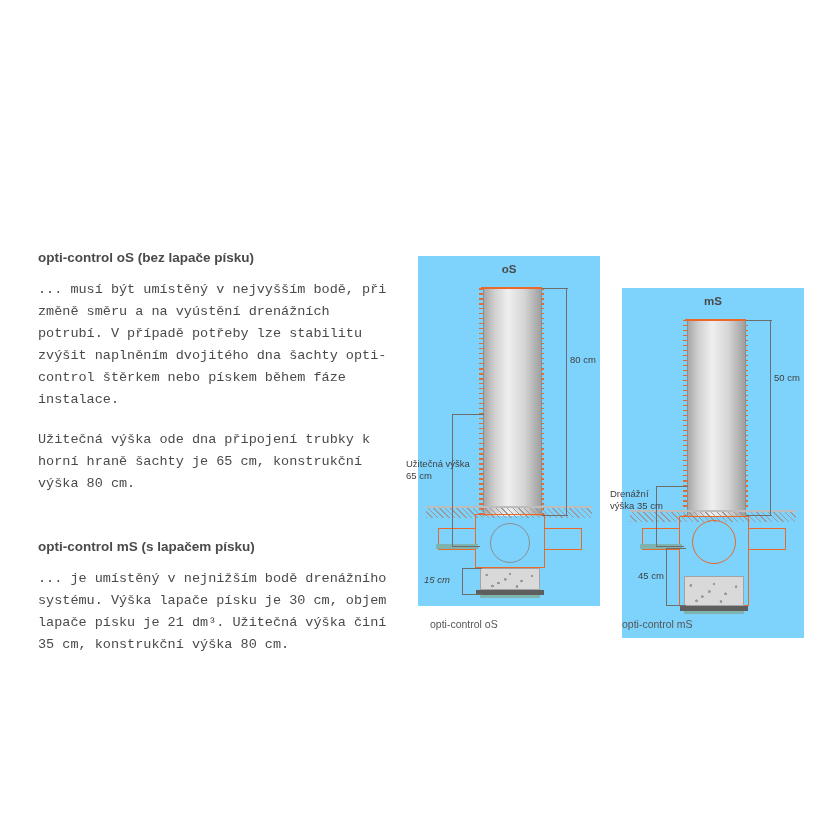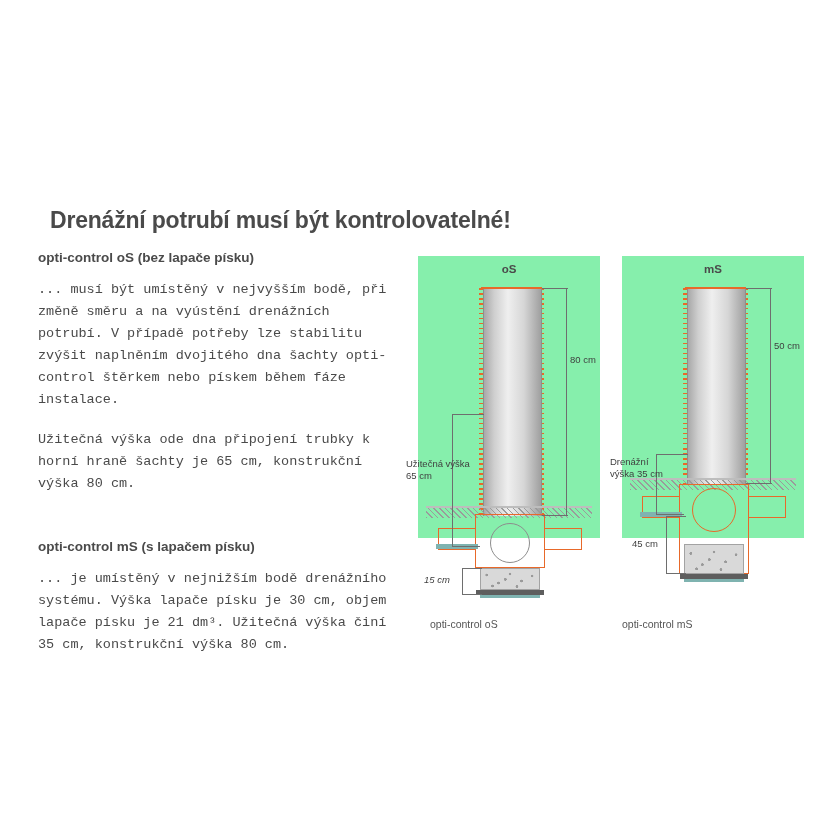--- a/index.html
+++ b/index.html
@@ -58,25 +58,25 @@
     position: absolute;
     left: 418px;
     top: 256px;
     width: 388px;
     height: 390px;
   }
   .panel {
     position: absolute;
     top: 0;
     width: 182px;
-    height: 282px;
-    background: #86efac;
+    height: 350px;
+    background: #7dd3fc;
   }
   .panel-os { left: 0; }
-  .panel-ms { left: 204px; }
+  .panel-ms { left: 204px; margin-top: 32px; }
   .panel-head {
     position: absolute;
     top: 7px;
     left: 0;
     width: 100%;
     text-align: center;
     font-size: 11.5px;
     font-weight: bold;
     color: #4a4a4a;
   }
@@ -171,21 +171,20 @@
   .dark-base {
     position: absolute;
     background: #5e5e5e;
   }
 </style>
 </head>
 <body>
 
 <div class="page">
 
-  <h1 class="title">Drenážní potrubí musí být kontrolovatelné!</h1>
 
   <div class="text-col">
 
     <div class="sub-head">opti-control oS (bez lapače písku)</div>
     <p class="para">... musí být umístěný v nejvyšším bodě, při změně směru a na vyústění drenážních potrubí. V případě potřeby lze stabilitu zvýšit naplněním dvojitého dna šachty opti-control štěrkem nebo pískem během fáze instalace.</p>
     <p class="para">Užitečná výška ode dna připojení trubky k horní hraně šachty je 65 cm, konstrukční výška 80 cm.</p>
 
     <div class="block-gap"></div>
 
     <div class="sub-head">opti-control mS (s lapačem písku)</div>
@@ -272,21 +271,21 @@
 
         <div class="dim-line" style="left:34px; top:198px; width:1px; height:60px;"></div>
         <div class="dim-line" style="left:34px; top:198px; width:32px; height:1px;"></div>
         <div class="dim-line" style="left:34px; top:258px; width:28px; height:1px;"></div>
         <div class="dim-label" style="left:-12px; top:200px;">Drenážní</div>
         <div class="dim-label" style="left:-12px; top:212px;">výška 35 cm</div>
 
         <div class="dim-line" style="left:44px; top:260px; width:1px; height:58px;"></div>
         <div class="dim-line" style="left:44px; top:260px; width:20px; height:1px;"></div>
         <div class="dim-line" style="left:44px; top:317px; width:20px; height:1px;"></div>
-        <div class="dim-label" style="left:10px; top:282px;">45 cm</div>
+        <div class="dim-label" style="left:16px; top:282px;">45 cm</div>
       </div>
     </div>
 
     <div class="caption cap-os">opti-control oS</div>
     <div class="caption cap-ms">opti-control mS</div>
 
   </div>
 </div>
 
 </body></html>

